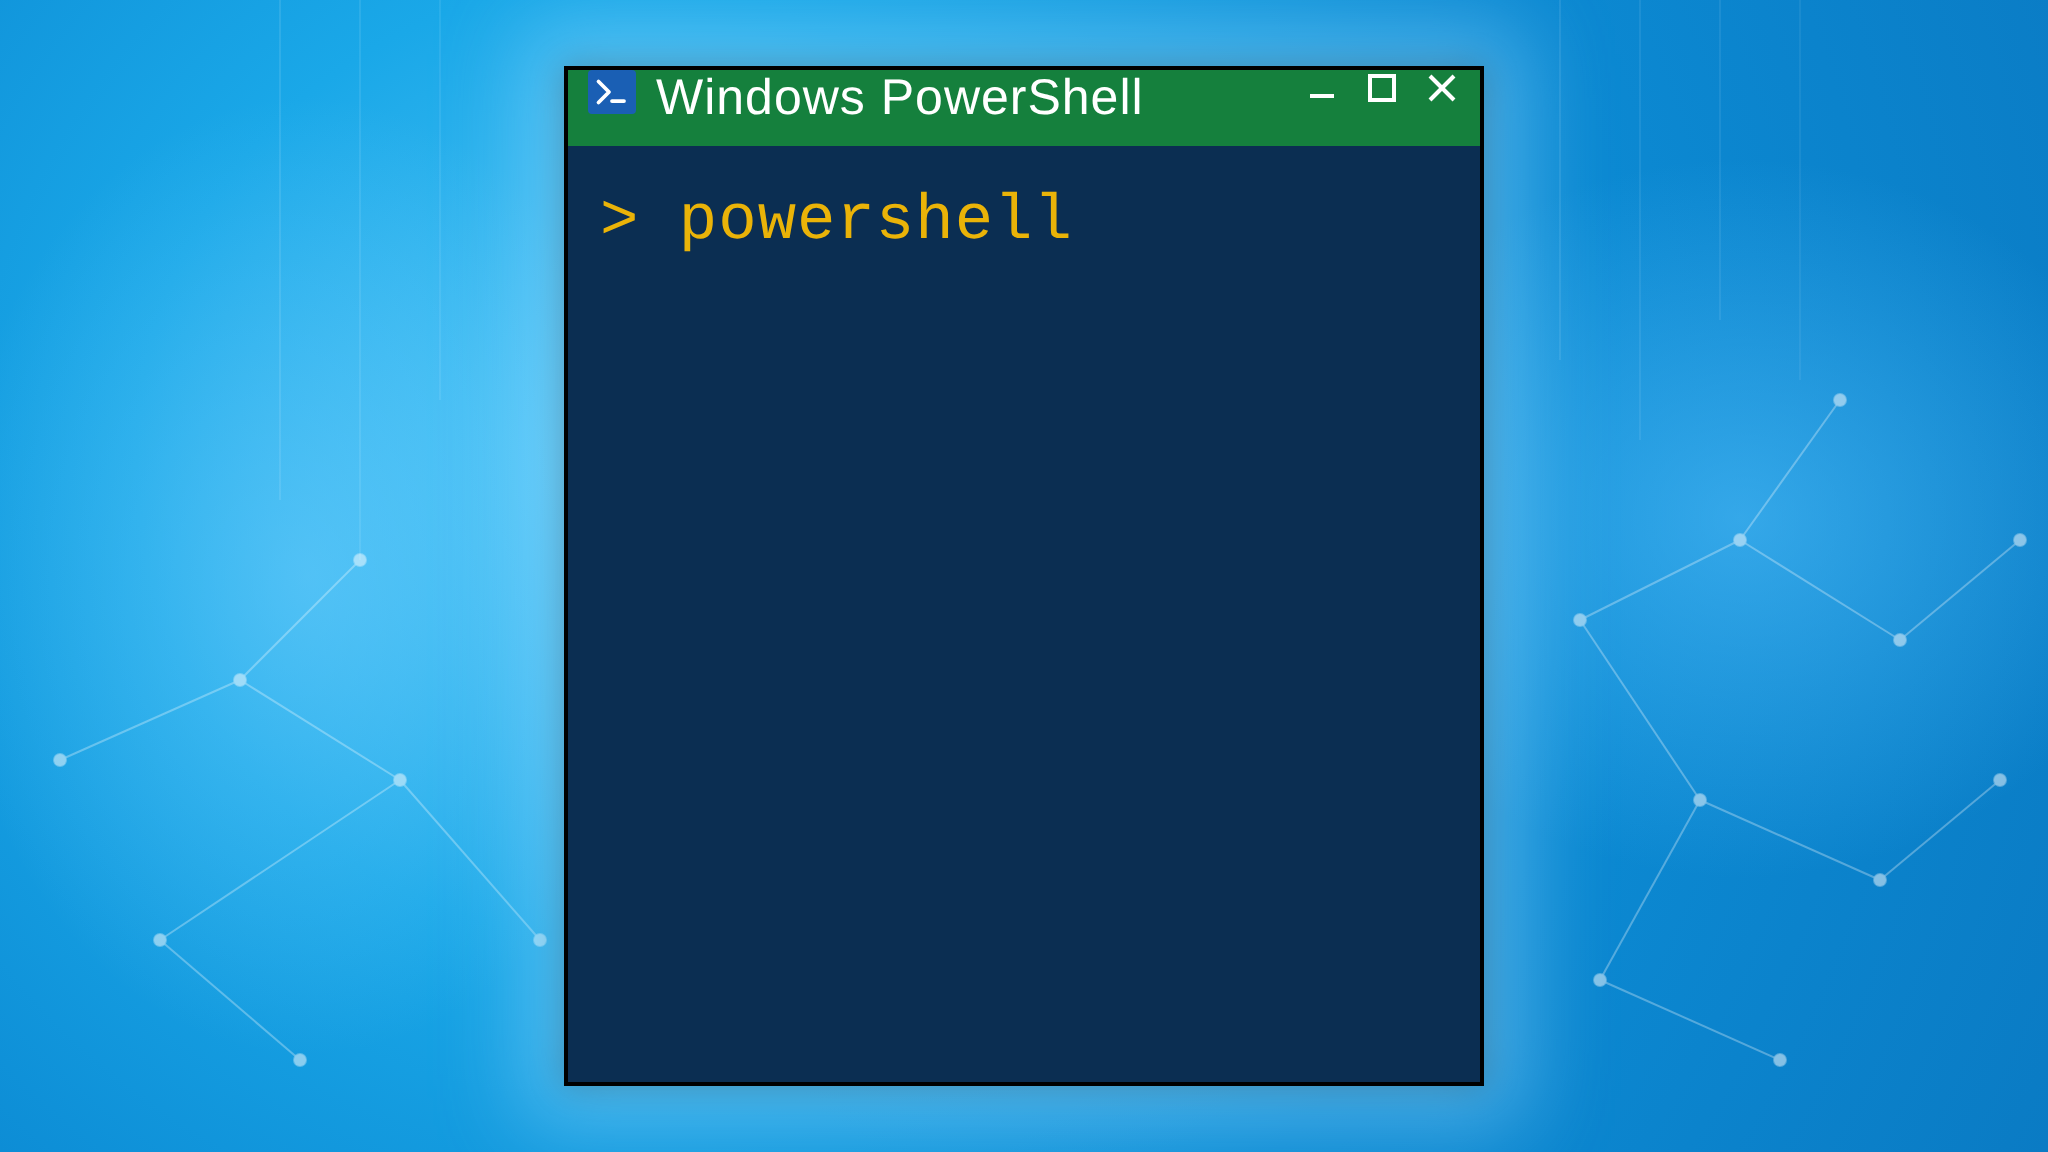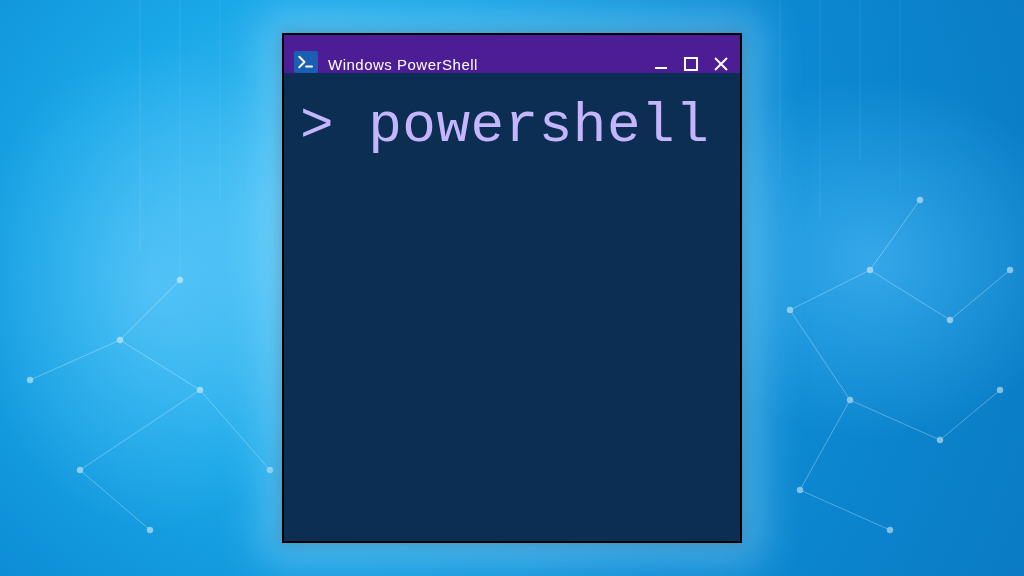--- a/index.html
+++ b/index.html
@@ -43,26 +43,26 @@
       top: 33px;
       width: 460px;
       height: 510px;
       background: #0b2e52;
       border: 2px solid #000;
       box-shadow: 0 0 40px 20px rgba(150, 220, 255, 0.45), 0 0 15px rgba(0,0,0,0.4);
     }
     
     .titlebar {
       height: 38px;
-      background: #4c1d95;
-      display: flex;
-      align-items: flex-end;
+      background: #15803d;
+      display: flex;
+      align-items: flex-start;
       padding: 0 10px;
       color: #fff;
-      font-size: 15px;
+      font-size: 25px;
       font-weight: 400;
     }
     
     .ps-icon {
       width: 24px;
       height: 22px;
       background: #1a5fb4;
       border-radius: 2px;
       display: flex;
       align-items: center;
@@ -97,23 +97,23 @@
       cursor: pointer;
       color: #fff;
     }
     
     .ctrl svg {
       display: block;
     }
     
     .terminal-body {
       padding: 18px 16px;
-      color: #c4b5fd;
+      color: #eab308;
       font-family: 'Consolas', 'Courier New', monospace;
-      font-size: 56px;
+      font-size: 32px;
       line-height: 1.25;
       letter-spacing: 0.5px;
     }
     
     .prompt-line {
       white-space: pre-wrap;
       word-break: break-word;
     }
   </style>
 </head>

